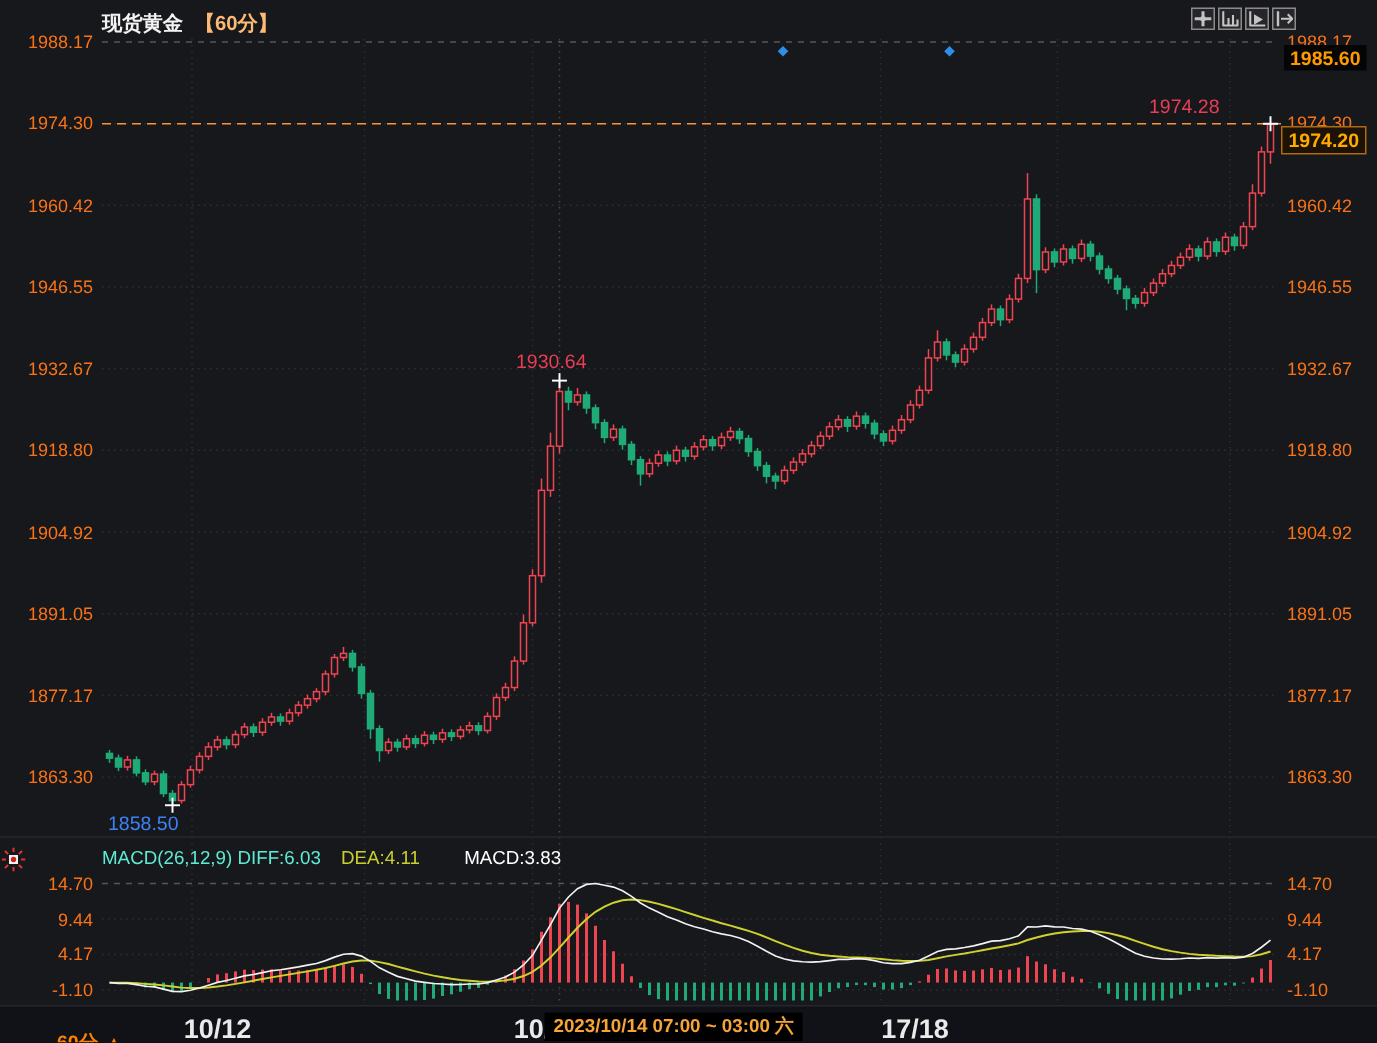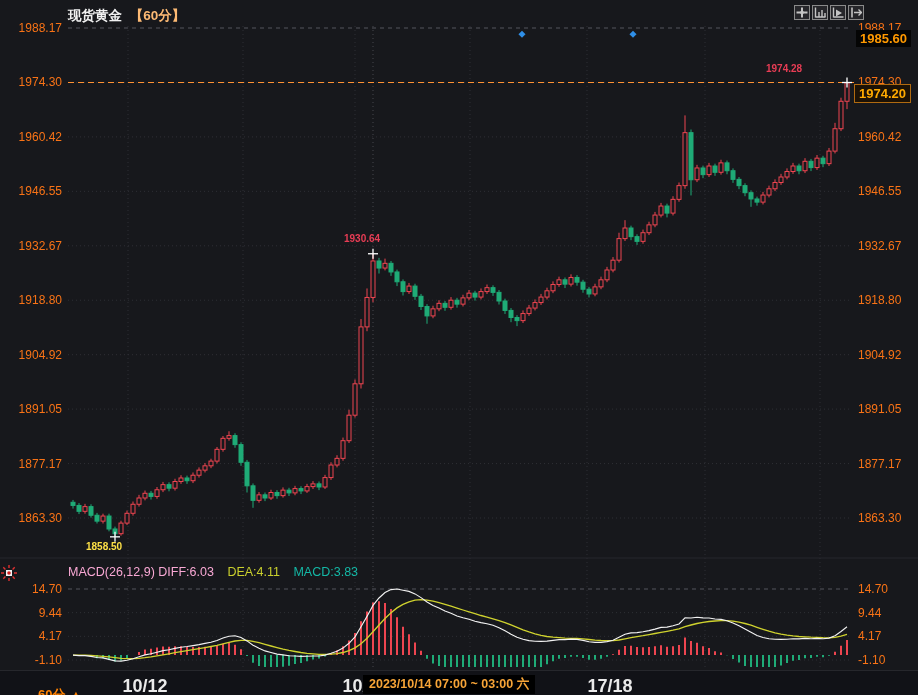--- a/index.html
+++ b/index.html
@@ -16,28 +16,28 @@
   #title-bar{position:absolute;left:68px;top:7px;z-index:5;font-size:13.5px;font-weight:bold;white-space:nowrap;}
   #title-symbol{color:#f2f2f2;}
   #title-period{color:#fdba74;margin-left:4px;}
   #toolbar{position:absolute;left:794px;top:5px;z-index:6;display:flex;gap:2px;}
   .tool-btn{width:16px;height:15px;border:1px solid #8a8a8a;background:#26262a;display:flex;
             align-items:center;justify-content:center;box-sizing:border-box;cursor:pointer;}
   .tool-btn svg{display:block;}
   .price-badge{position:absolute;z-index:6;font-size:13px;font-weight:bold;padding:1px 4px;white-space:nowrap;}
   #badge-upper{left:856px;top:30px;background:#050505;color:#ff9900;}
   #badge-current{left:854px;top:84px;background:#1c1206;color:#ffaa00;border:1px solid #b06a10;}
-  .annotation{position:absolute;z-index:5;font-size:10px;font-weight:bold;white-space:nowrap;}
+  .annotation{position:absolute;z-index:5;font-size:13px;font-weight:normal;white-space:nowrap;}
   #ann-current{left:766px;top:63px;color:#e83d55;}
   #ann-peak{left:344px;top:233px;color:#e83d55;}
-  #ann-low{left:86px;top:541px;color:#fde047;}
+  #ann-low{left:72px;top:541px;color:#3b82f6;}
   #macd-header{position:absolute;left:68px;top:565px;z-index:5;font-size:12.5px;white-space:nowrap;}
-  #macd-main{color:#f9a8d4;}
+  #macd-main{color:#5eead4;}
   #macd-dea{color:#c9cf2d;margin-left:10px;}
-  #macd-macd{color:#14b8a6;margin-left:10px;}
+  #macd-macd{color:#ffffff;margin-left:26px;}
   #hover-tooltip{position:absolute;left:363px;top:675px;z-index:6;background:#000;color:#f7a437;
                  font-size:12.5px;font-weight:bold;padding:1px 6px;white-space:nowrap;}
   #period-btn{position:absolute;left:38px;top:686px;z-index:6;color:#ff8200;font-size:13px;
               font-weight:bold;cursor:pointer;white-space:nowrap;}
   #period-btn .arrow{font-size:9px;margin-left:6px;vertical-align:2px;}
   #live-marker{position:absolute;left:1px;top:565px;z-index:6;width:16px;height:16px;}
 </style>
 </head>
 <body>
 

